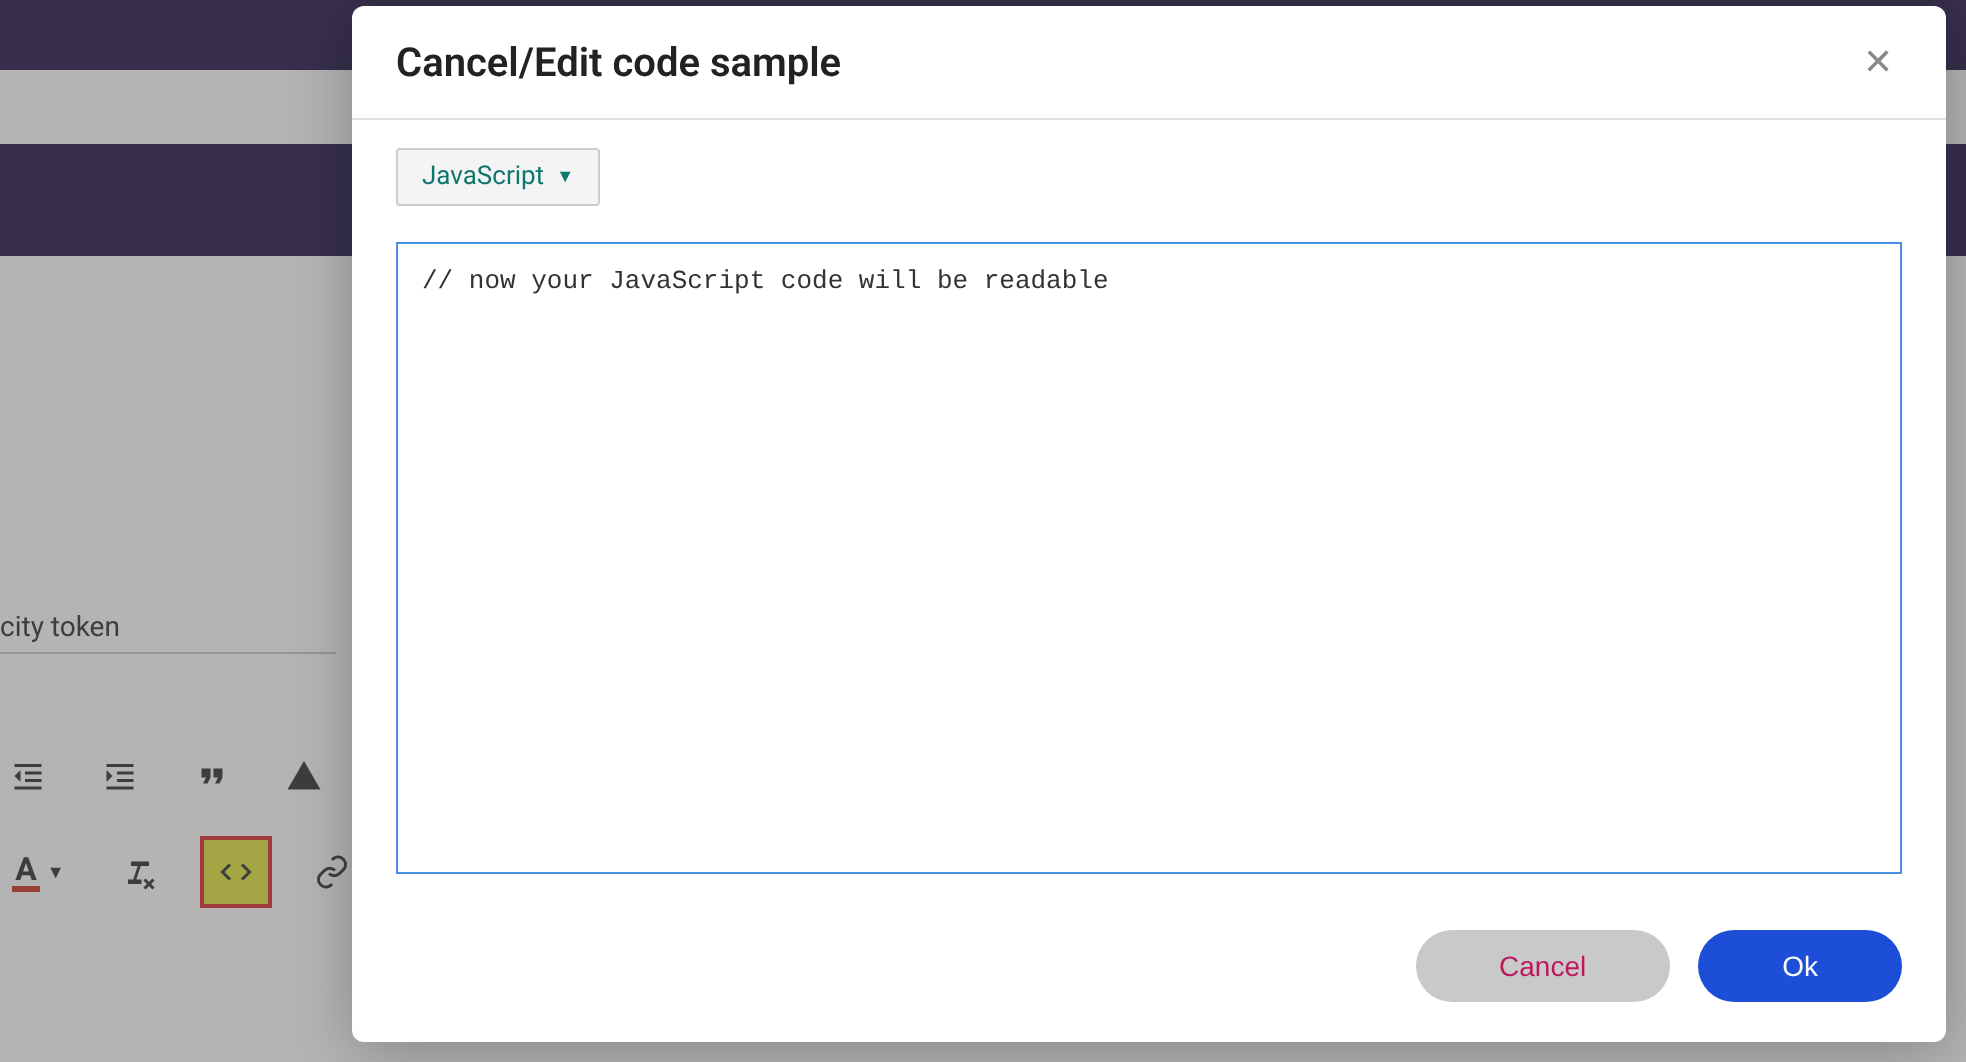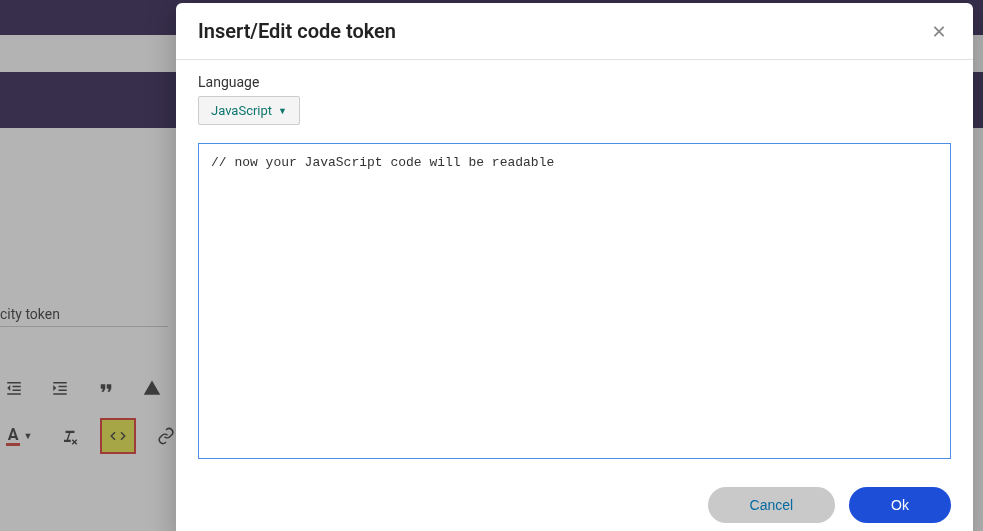--- a/index.html
+++ b/index.html
@@ -169,21 +169,21 @@
     }
     .btn {
       border: none;
       border-radius: 22px;
       padding: 10px 42px;
       font-size: 14px;
       cursor: pointer;
     }
     .btn-cancel {
       background: #c9c9c9;
-      color: #0369a1;
+      color: #be185d;
     }
     .btn-ok {
       background: #1d4ed8;
       color: #fff;
       text-align: right;
     }
   </style>
 </head>
 <body>
 
@@ -249,27 +249,26 @@
         <path d="M10 13a5 5 0 0 0 7 0l3-3a5 5 0 0 0-7-7l-1 1"></path>
         <path d="M14 11a5 5 0 0 0-7 0l-3 3a5 5 0 0 0 7 7l1-1"></path>
       </svg>
   </div>
 </div>
 
 <div class="overlay"></div>
 
 <div class="modal">
   <div class="modal-header">
-    <div class="modal-title">Insert/Edit code token</div>
+    <div class="modal-title">Cancel/Edit code sample</div>
     <div class="modal-close">
       <span>✕</span>
     </div>
   </div>
   <div class="modal-body">
-    <label class="lang-label">Language</label>
     <div class="lang-select">
       <span>JavaScript</span>
       <span class="caret">▼</span>
     </div>
     <textarea class="code-area" style="">// now your JavaScript code will be readable</textarea>
   </div>
   <div class="modal-footer">
     <button class="btn btn-cancel">Cancel</button>
     <button class="btn btn-ok">Ok</button>
   </div>

